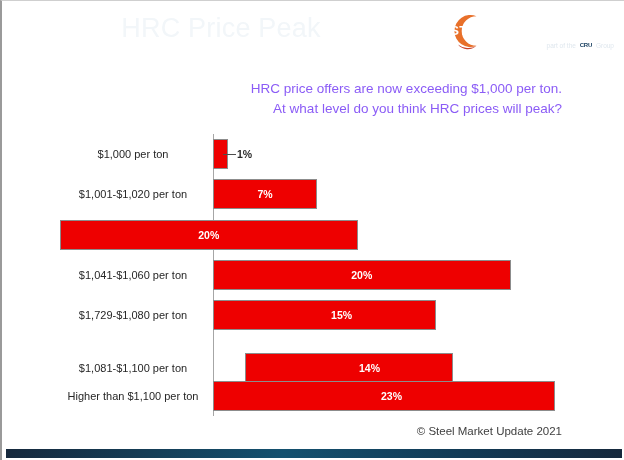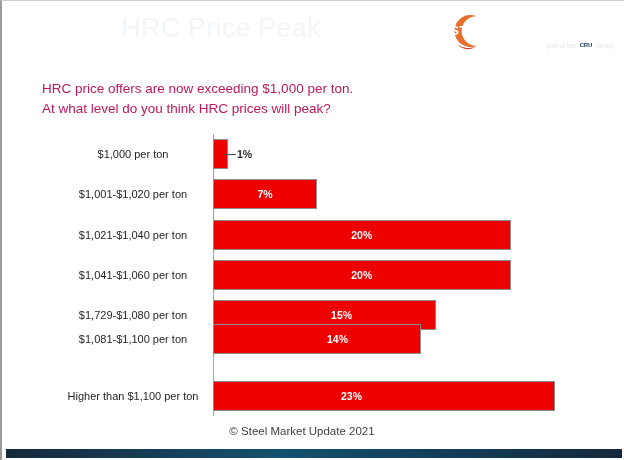--- a/index.html
+++ b/index.html
@@ -108,22 +108,22 @@
     vertical-align: 1px;
     letter-spacing: -0.2px;
   }
 
   
   #question {
     position: absolute;
     left: 40px;
     top: 78px;
     width: 520px;
-    text-align: left;
-    color: #be185d;
+    text-align: right;
+    color: #8b5cf6;
     font-size: 13.5px;
     line-height: 20px;
   }
 
   
   #plot {
     position: absolute;
     left: 58px;
     top: 133px;
     width: 510px;
@@ -194,21 +194,21 @@
     height: 282px;
     background: #a6a6a6;
   }
 
   
   #footer-credit {
     position: absolute;
     left: 40px;
     top: 424px;
     width: 520px;
-    text-align: center;
+    text-align: right;
     font-size: 11.5px;
     color: #404040;
   }
   #bottom-bar {
     position: absolute;
     left: 4px;
     bottom: 2px;
     width: 616px;
     height: 9px;
     background: linear-gradient(to right, #16293d 0%, #14516f 45%, #123a55 75%, #16293d 100%);
@@ -256,52 +256,51 @@
         </div>
       </div>
       <div class="cat-row" style="top: 45.4286px; height: 30px;">
         <div class="cat-label">$1,001-$1,020 per ton</div>
         <div class="bar-wrap">
           <div class="bar" style="width: 104.125px; background: rgb(238, 0, 0); border-color: rgb(140, 140, 140);"></div>
           <div class="bar-value-in" style="left: 0px; width: 104.125px;">7%</div>
         </div>
       </div>
       <div class="cat-row" style="top: 85.7143px; height: 30px;">
-        <div class="cat-label">$1,021-$1,040 per ton</div>
         <div class="bar-wrap">
           <div class="bar" style="width: 297.5px; background: rgb(238, 0, 0); border-color: rgb(140, 140, 140);"></div>
           <div class="bar-value-in" style="left: 0px; width: 297.5px;">20%</div>
         </div>
       </div>
       <div class="cat-row" style="top: 126px; height: 30px;">
         <div class="cat-label">$1,041-$1,060 per ton</div>
         <div class="bar-wrap">
           <div class="bar" style="width: 297.5px; background: rgb(238, 0, 0); border-color: rgb(140, 140, 140);"></div>
           <div class="bar-value-in" style="left: 0px; width: 297.5px;">20%</div>
         </div>
       </div>
       <div class="cat-row" style="top: 166.286px; height: 30px;">
         <div class="cat-label">$1,729-$1,080 per ton</div>
         <div class="bar-wrap">
           <div class="bar" style="width: 223.125px; background: rgb(238, 0, 0); border-color: rgb(140, 140, 140);"></div>
           <div class="bar-value-in" style="left: 0px; width: 223.125px; padding-left: 17px;">15%</div>
         </div>
       </div>
-      <div class="cat-row" style="top: 190px; height: 30px;">
+      <div class="cat-row" style="top: 219px; height: 30px; gap: 32px;">
         <div class="cat-label">$1,081-$1,100 per ton</div>
         <div class="bar-wrap">
           <div class="bar" style="width: 208.25px; background: rgb(238, 0, 0); border-color: rgb(140, 140, 140);"></div>
           <div class="bar-value-in" style="left: 0px; width: 249px;">14%</div>
         </div>
       </div>
       <div class="cat-row" style="top: 246.857px; height: 30px;">
         <div class="cat-label">Higher than $1,100 per ton</div>
         <div class="bar-wrap">
           <div class="bar" style="width: 342.125px; background: rgb(238, 0, 0); border-color: rgb(140, 140, 140);"></div>
-          <div class="bar-value-in" style="left: 0px; width: 277px;">23%</div>
+          <div class="bar-value-in" style="left: 0px; width: 277px; padding-left: 40px;">23%</div>
         </div>
       </div>
     </div>
 
   <div id="footer-credit">© Steel Market Update 2021</div>
   <div id="bottom-bar"></div>
 
 </div>
 
 </body></html>

